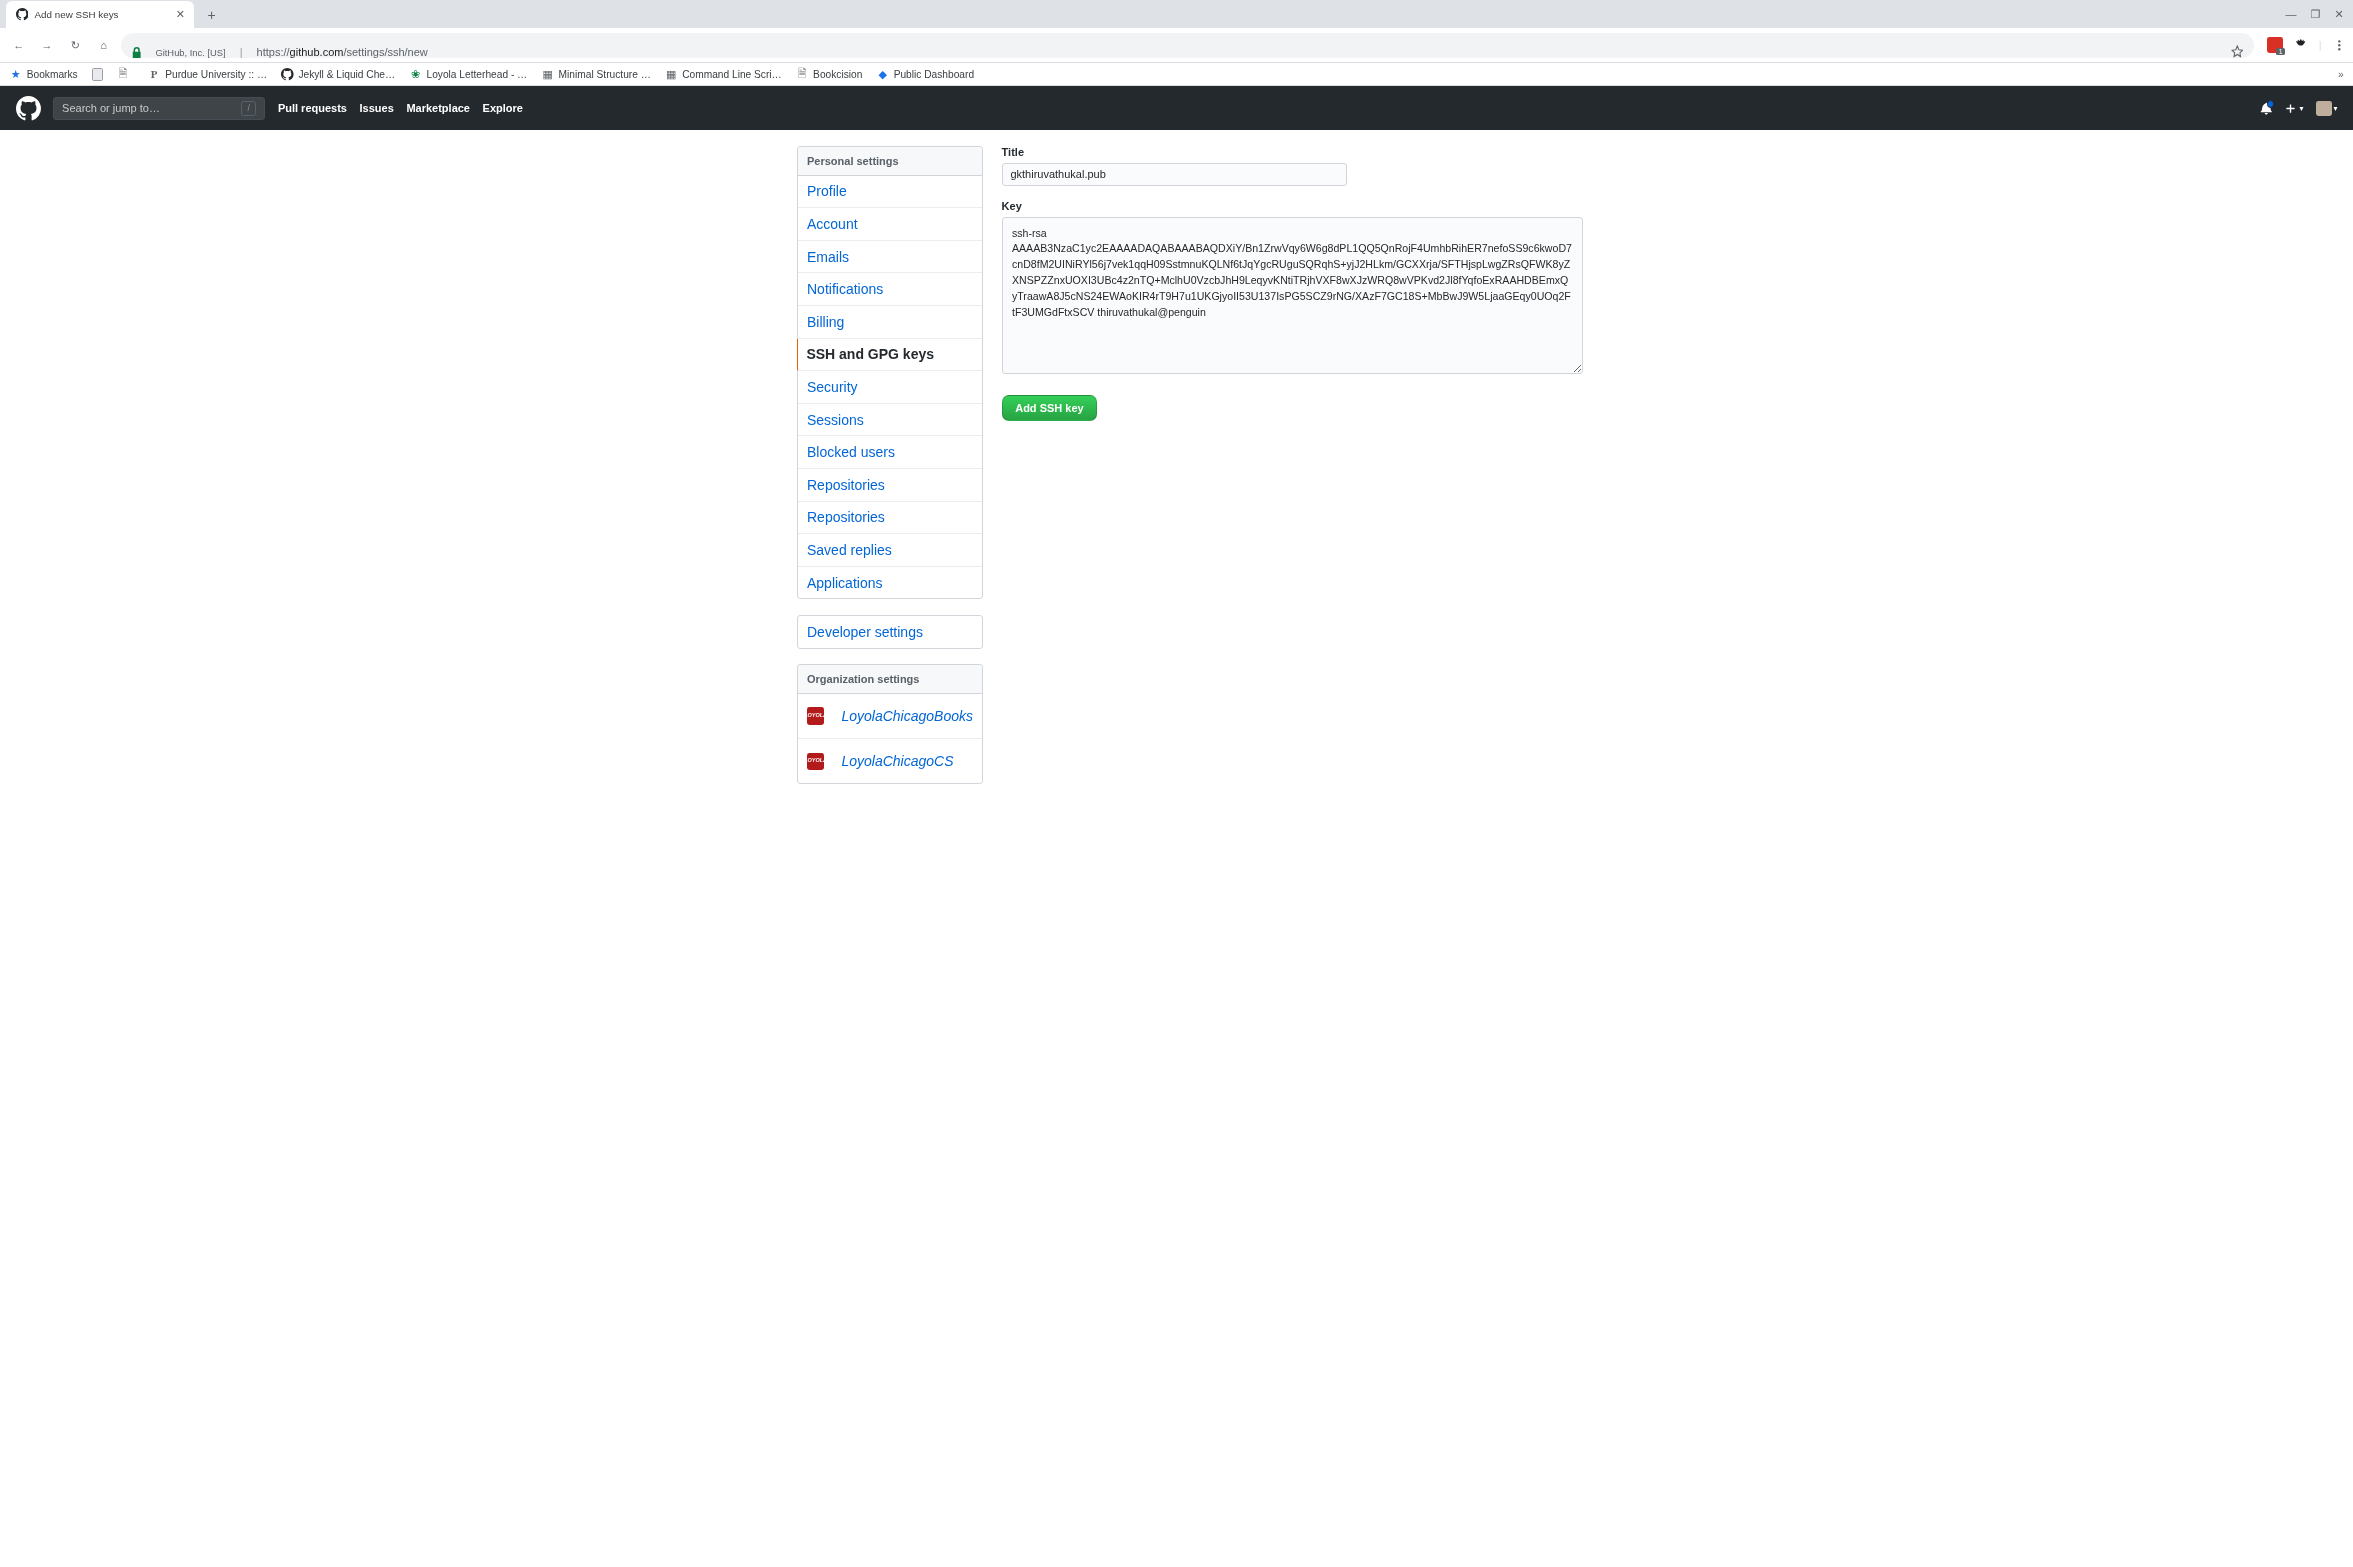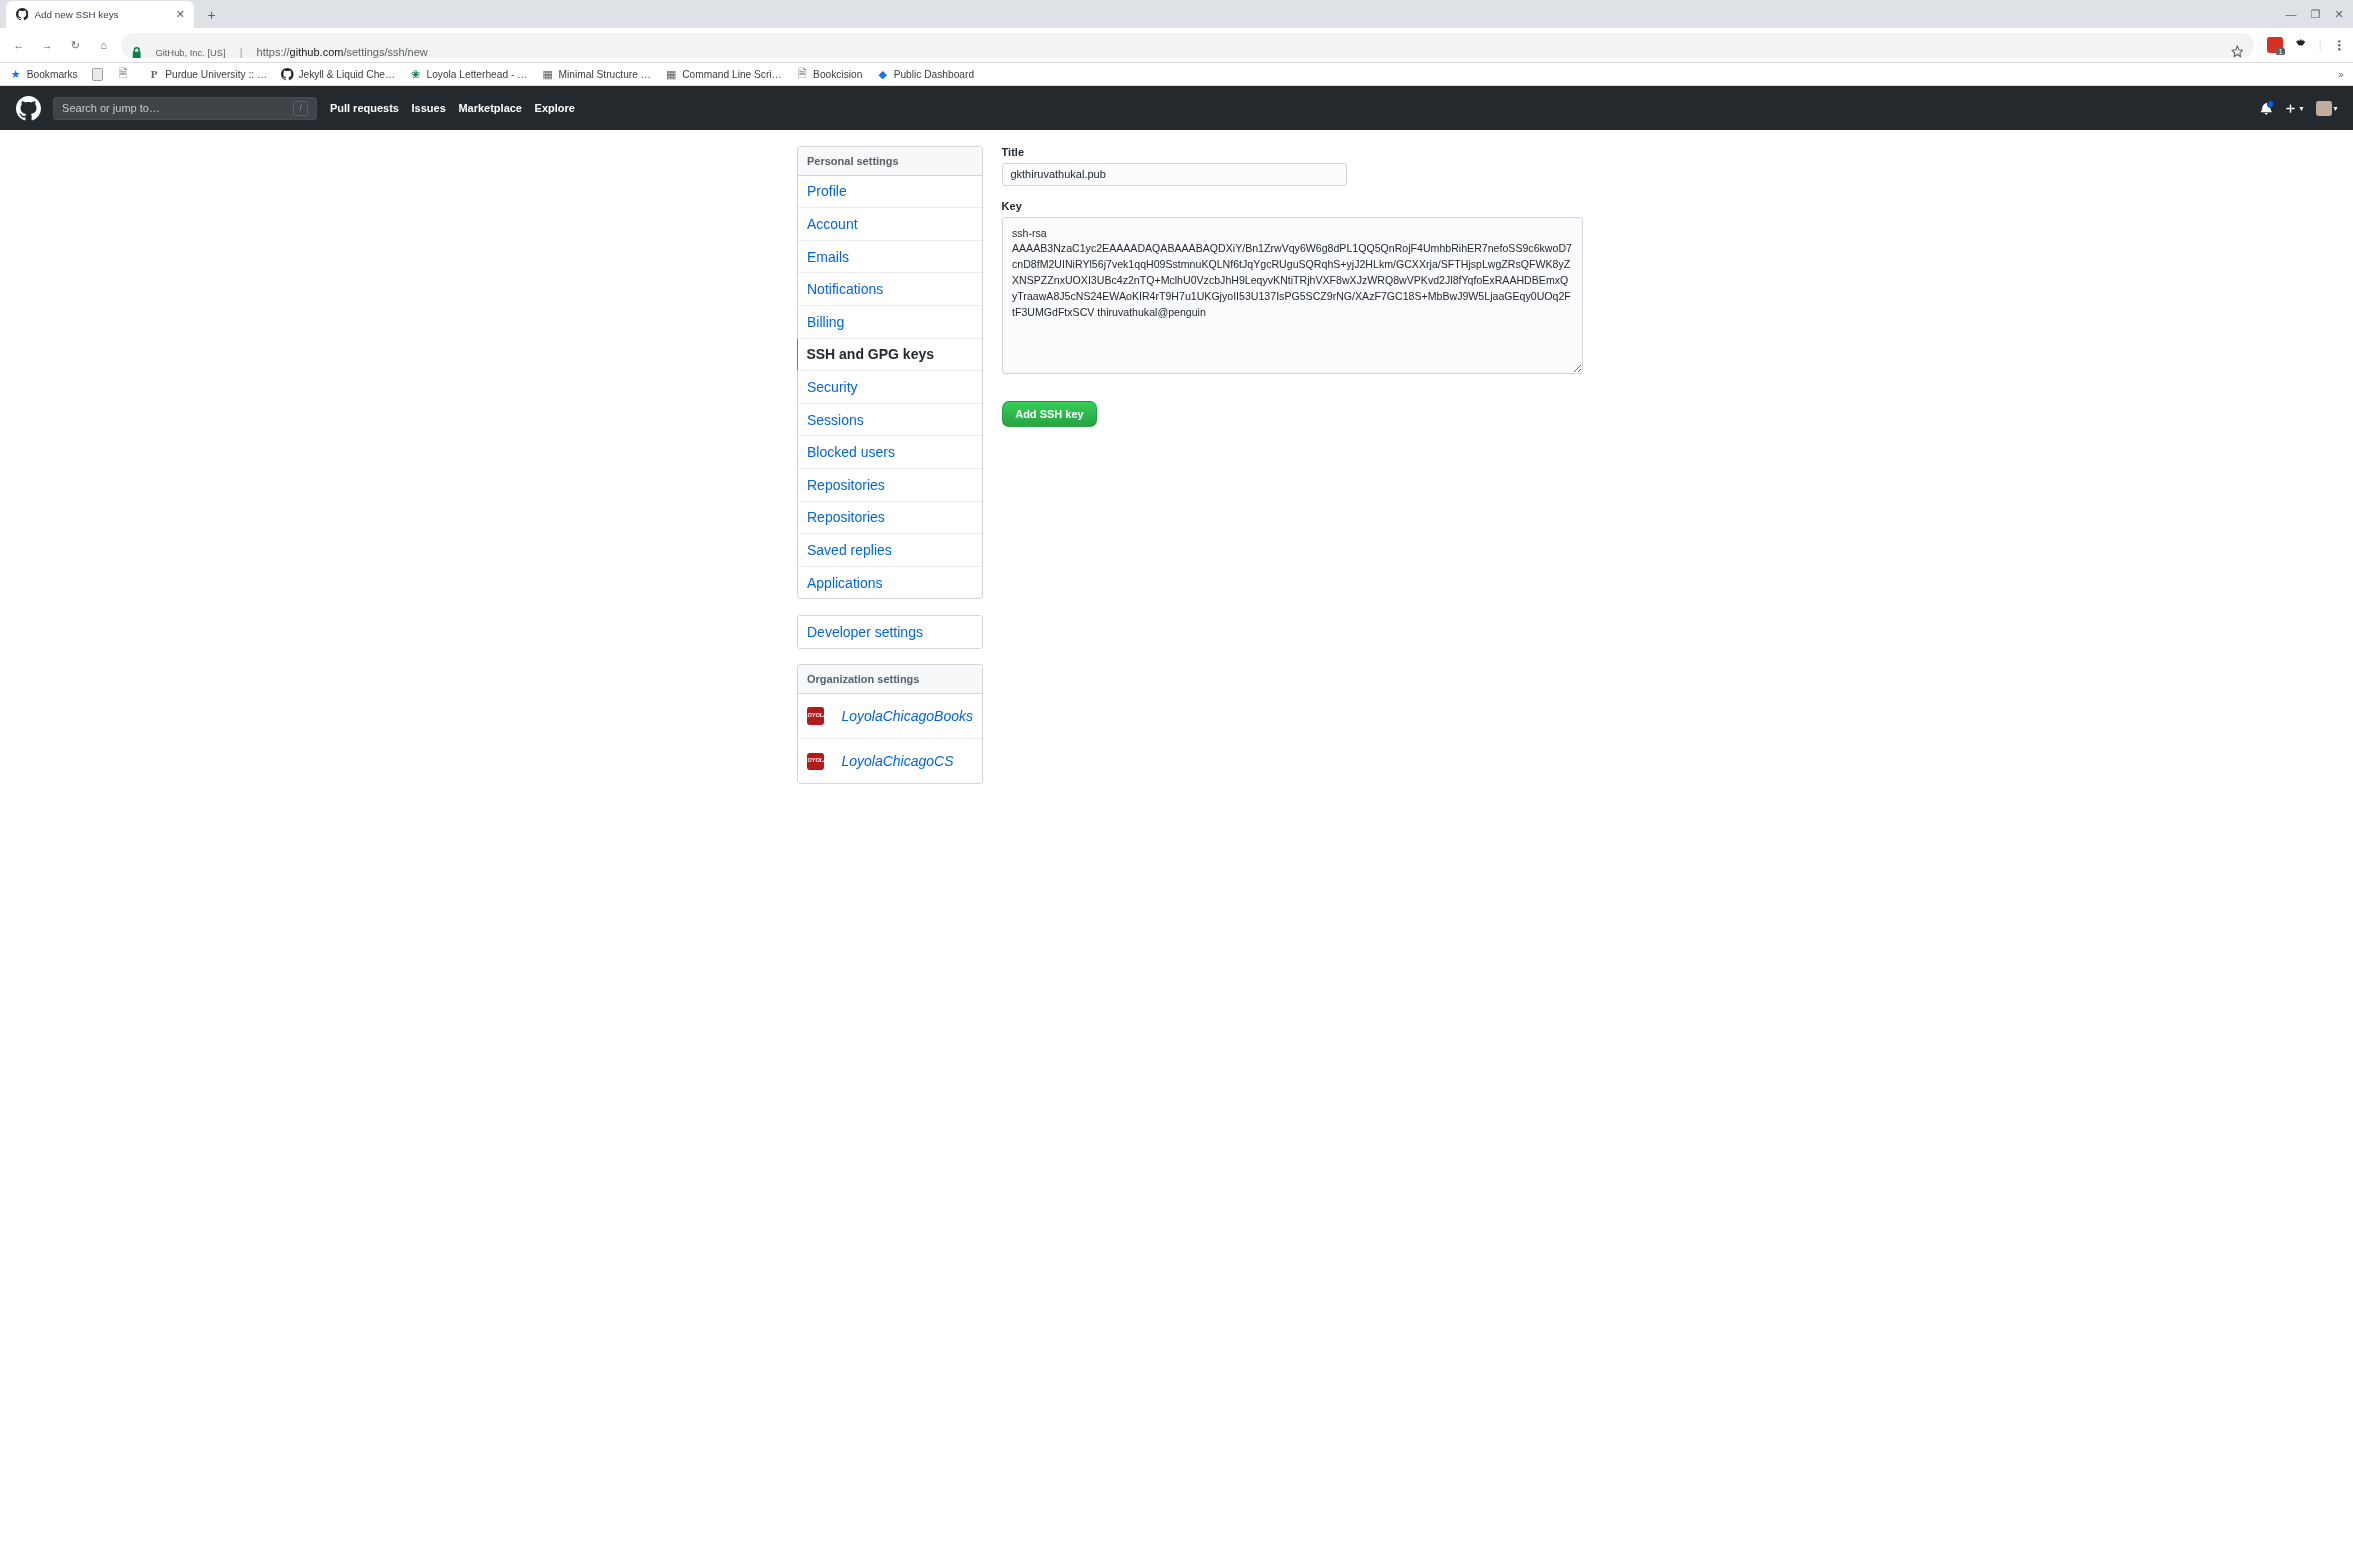--- a/index.html
+++ b/index.html
@@ -24,21 +24,21 @@
   .ext-badge::after { content:"1"; position:absolute; right:-2.4px; bottom:-2.4px; background:#5f6368; color:#fff; font-size:7px; padding:0 2.4px; border-radius:1.6px;}
   .windowbtns { display:flex; gap:14px; margin-left: auto; padding-right:9.4px; color:#5f6368; align-items:center; height:28px;}
   .bookbar { display:flex; align-items:center; gap:14px; padding:4.7px 9.4px; border-bottom:0.8px solid #dadce0; font-size:10.2px; color:#3c4043; background:#fff;}
   .bookbar .bm { display:flex; align-items:center; gap:4.7px; white-space:nowrap;}
   .bookbar .bmicon { width:12.6px; height:12.6px; display:inline-flex; align-items:center; justify-content:center; font-size:11px; color:#5f6368;}
   .bookbar .overflow { margin-left:auto; color:#5f6368;}
 
   
   .gh-header { background:#24292e; color:#fff; display:flex; align-items:center; padding: 0 15.7px; height:44px; gap:12.6px;}
   .gh-logo { width:25px; height:25px; }
-  .gh-search { display:flex; align-items:center; background:#3f4448; border:0.8px solid #444d56; border-radius:3.1px; height:23.5px; width:264px; padding:0 7.8px; color: hsla(0,0%,100%,.7); font-size:11px;}
+  .gh-search { display:flex; align-items:center; background:#3f4448; border:0.8px solid #444d56; border-radius:3.1px; height:23.5px; width:212px; padding:0 7.8px; color: hsla(0,0%,100%,.7); font-size:11px;}
   .gh-search .slash { margin-left:auto; border:0.8px solid #586069; border-radius:2.4px; width:15.7px; height:15.7px; display:flex; align-items:center; justify-content:center; font-size:8.6px; color:#8a9097;}
   .gh-nav { display:flex; gap:12.6px; font-weight:600; font-size:11px;}
   .gh-nav a { color:#fff; text-decoration:none;}
   .gh-right { margin-left:auto; display:flex; align-items:center; gap:12.6px;}
   .gh-bell { position:relative; }
   .gh-bell .dot { position:absolute; top:-1.6px; right:-1.6px; width:7.8px; height:7.8px; background:#0366d6; border:1.6px solid #24292e; border-radius:50%;}
   .gh-plus { display:flex; align-items:center; gap:1.6px;}
   .gh-avatar { width:15.7px; height:15.7px; background:#bfae9e; border-radius:2.4px; display:inline-block;}
   .gh-caret { font-size:7.8px; color:#fff; margin-left:1.6px;}
 
@@ -55,21 +55,21 @@
   .org-avatar { width:17.3px; height:17.3px; background:#b31b1b; border-radius:2.4px; display:inline-flex; align-items:center; justify-content:center; color:#fff; font-size:5.5px; font-weight:bold; text-align:center; line-height:1;}
   .org-link { color:#0366d6; text-decoration:none; font-size:11px;}
 
   .main { flex:1;}
   .page-title { font-size:19px; font-weight:400; padding-bottom:7.8px; border-bottom:0.8px solid #e1e4e8; margin-bottom:14px;}
   .page-title a { color:#0366d6; text-decoration:none;}
   .page-title .sep { color:#586069;}
   label.fld { display:block; font-weight:600; margin-bottom:4.7px; font-size:11px;}
   input.text { width:345px; padding:4.7px 7.8px; font-size:11px; border:0.8px solid #d1d5da; border-radius:3.1px; background:#fafbfc; color:#24292e;}
   textarea.key { width:581px; height:157px; padding:7.8px 9.4px; font-size:10.6px; font-family: inherit; border:0.8px solid #d1d5da; border-radius:3.1px; background:#fafbfc; color:#24292e; resize:vertical; line-height:1.5;}
-  .btn-primary { margin-top:11px; background:#2ea44f; background-image:linear-gradient(-180deg,#34d058,#28a745 90%); color:#fff; border:0.8px solid rgba(27,31,35,.2); border-radius:7px; padding:6.3px 12.6px; font-size:11px; font-weight:600; cursor:pointer;}
+  .btn-primary { margin-top:5px; background:#2ea44f; background-image:linear-gradient(-180deg,#34d058,#28a745 90%); color:#fff; border:0.8px solid rgba(27,31,35,.2); border-radius:7px; padding:6.3px 12.6px; font-size:11px; font-weight:600; cursor:pointer;}
   .field-group { margin-bottom:14px;}
 
   svg { display:block;}
 </style>
 </head>
 <body>
 
 <div class="chrome">
   <div style="display:flex;">
     <div class="tabstrip">

